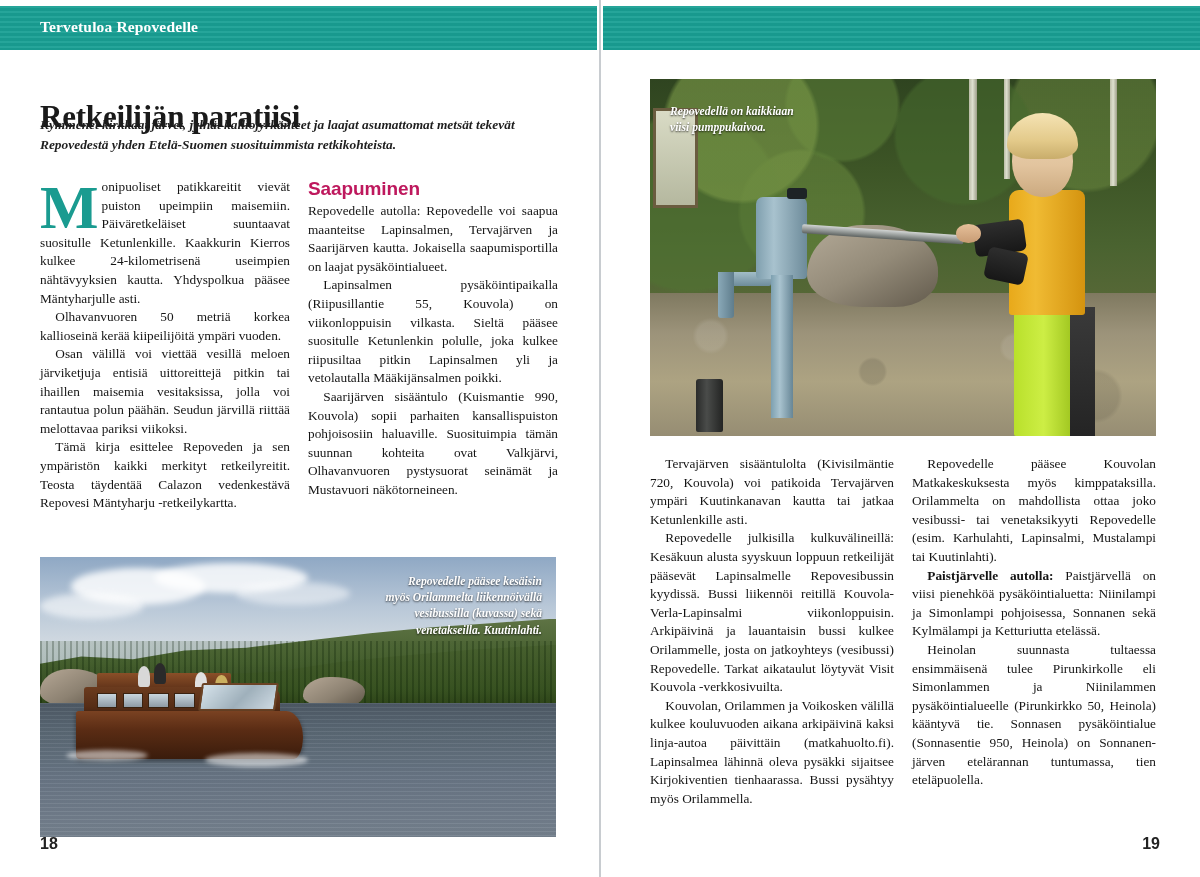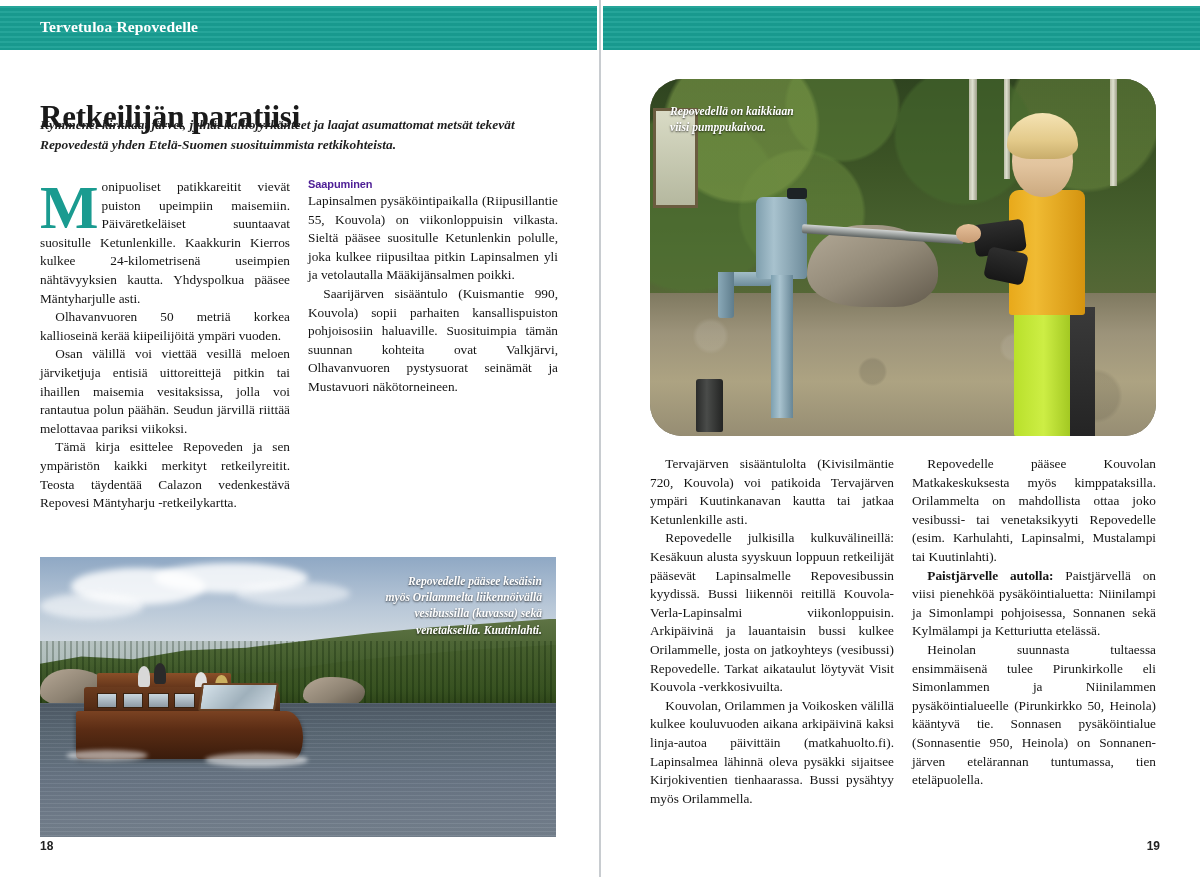--- a/index.html
+++ b/index.html
@@ -118,40 +118,40 @@
     color: #1a9b90;
     font-family: "Liberation Serif", "DejaVu Serif", serif;
     font-weight: bold;
     font-size: 62px;
     line-height: 52px;
     padding: 2px 3px 0 0;
     margin-top: 1px;
   }
 
   .subhead {
-    font-size: 11px;
-    font-weight: bold;
-    color: #4c1d95;
+    font-size: 19px;
+    font-weight: bold;
+    color: #be185d;
     margin: 0 0 2px 0;
     font-family: "Liberation Sans", "DejaVu Sans", sans-serif;
     letter-spacing: -0.1px;
   }
 
   
   .photo {
     position: absolute;
     overflow: hidden;
   }
   .photo-left {
     left: 40px; top: 557px;
     width: 516px; height: 280px;
   }
   .photo-right {
     left: 650px; top: 79px;
-    width: 506px; height: 357px; border-radius: 32px;
+    width: 506px; height: 357px;
   }
   .photo-caption {
     position: absolute;
     color: #ffffff;
     font-style: italic;
     font-weight: bold;
     font-size: 11.6px;
     line-height: 16.2px;
     text-shadow: 0 1px 2px rgba(0,0,0,0.75);
     z-index: 5;
@@ -175,21 +175,21 @@
     width: 506px;
     display: flex;
     gap: 18px;
   }
   .col-r { width: 244px; }
 
   
   .folio {
     position: absolute;
     bottom: 24px;
-    font-size: 12px;
+    font-size: 16px;
     font-weight: bold;
     color: #222222;
     font-family: "Liberation Sans", "DejaVu Sans", sans-serif;
   }
   .folio-left  { left: 40px; }
   .folio-right { right: 40px; margin-top: 48px; }
 
   
   
   .scene-lake { position:absolute; inset:0; background:#4a5560; }
@@ -408,20 +408,21 @@
 
       <div class="col">
         <p class="body-text dropcap-para"><span class="dropcap">M</span><span>onipuoliset patikkareitit vievät puiston upeimpiin maisemiin. Päiväretkeläiset suuntaavat suositulle Ketunlenkille. Kaakkurin Kierros kulkee 24-kilometrisenä useimpien nähtävyyksien kautta. Yhdyspolkua pääsee Mäntyharjulle asti.</span></p>
         <p class="body-text">Olhavanvuoren 50 metriä korkea kallioseinä kerää kiipeilijöitä ympäri vuoden.</p>
         <p class="body-text">Osan välillä voi viettää vesillä meloen järviketjuja entisiä uittoreittejä pitkin tai ihaillen maisemia vesitaksissa, jolla voi rantautua polun päähän. Seudun järvillä riittää melottavaa pariksi viikoksi.</p>
         <p class="body-text">Tämä kirja esittelee Repoveden ja sen ympäristön kaikki merkityt retkeilyreitit. Teosta täydentää Calazon vedenkestävä Repovesi Mäntyharju -retkeilykartta.</p>
       </div>
 
       <div class="col">
         <h2 class="subhead">Saapuminen</h2>
+        <p class="body-text" style="text-indent:0">Repovedelle autolla: Repovedelle voi saapua maanteitse Lapinsalmen, Tervajärven ja Saarijärven kautta. Jokaisella saapumisportilla on laajat pysäköintialueet.</p>
         <p class="body-text">Lapinsalmen pysäköintipaikalla (Riipusillantie 55, Kouvola) on viikonloppuisin vilkasta. Sieltä pääsee suositulle Ketunlenkin polulle, joka kulkee riipusiltaa pitkin Lapinsalmen yli ja vetolautalla Määkijänsalmen poikki.</p>
         <p class="body-text">Saarijärven sisääntulo (Kuismantie 990, Kouvola) sopii parhaiten kansallispuiston pohjoisosiin haluaville. Suosituimpia tämän suunnan kohteita ovat Valkjärvi, Olhavanvuoren pystysuorat seinämät ja Mustavuori näkötorneineen.</p>
       </div>
 
     </div>
 
     <div class="photo photo-left">
       <div class="scene-lake">
         <div class="sky"></div>
         <div class="cloud" style="left:6%;top:4%;width:26%;height:13%;"></div>

